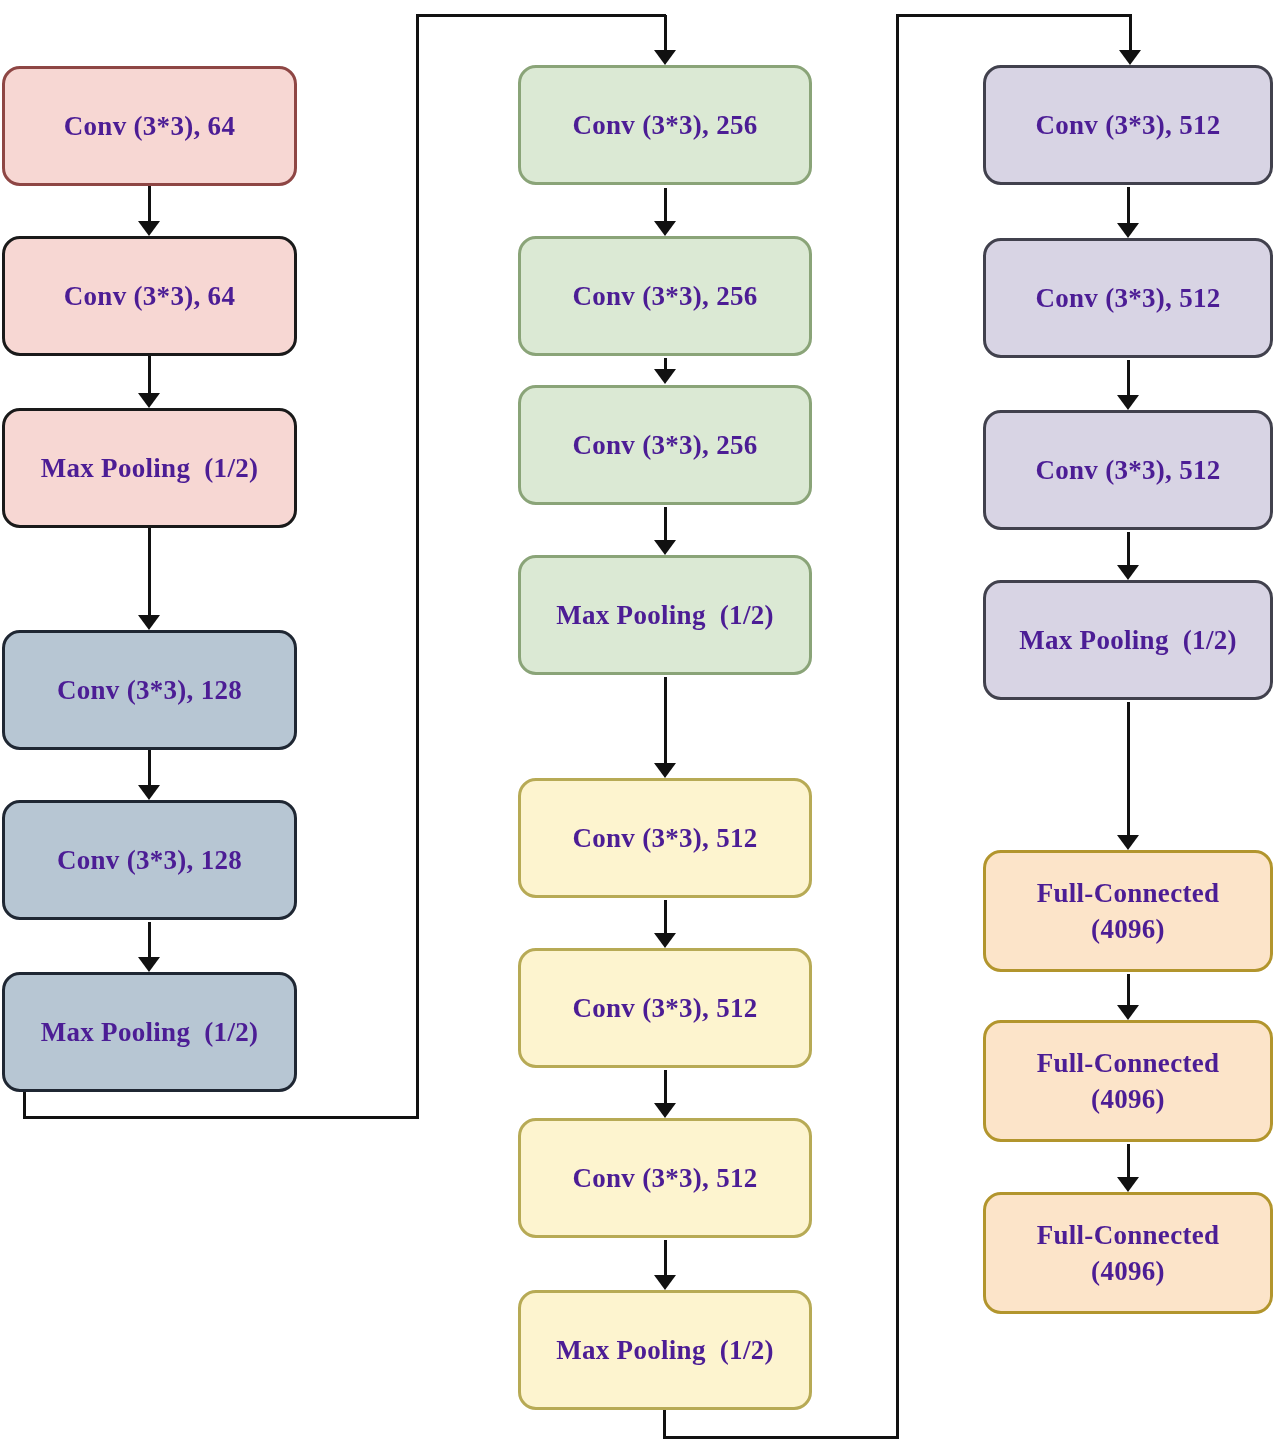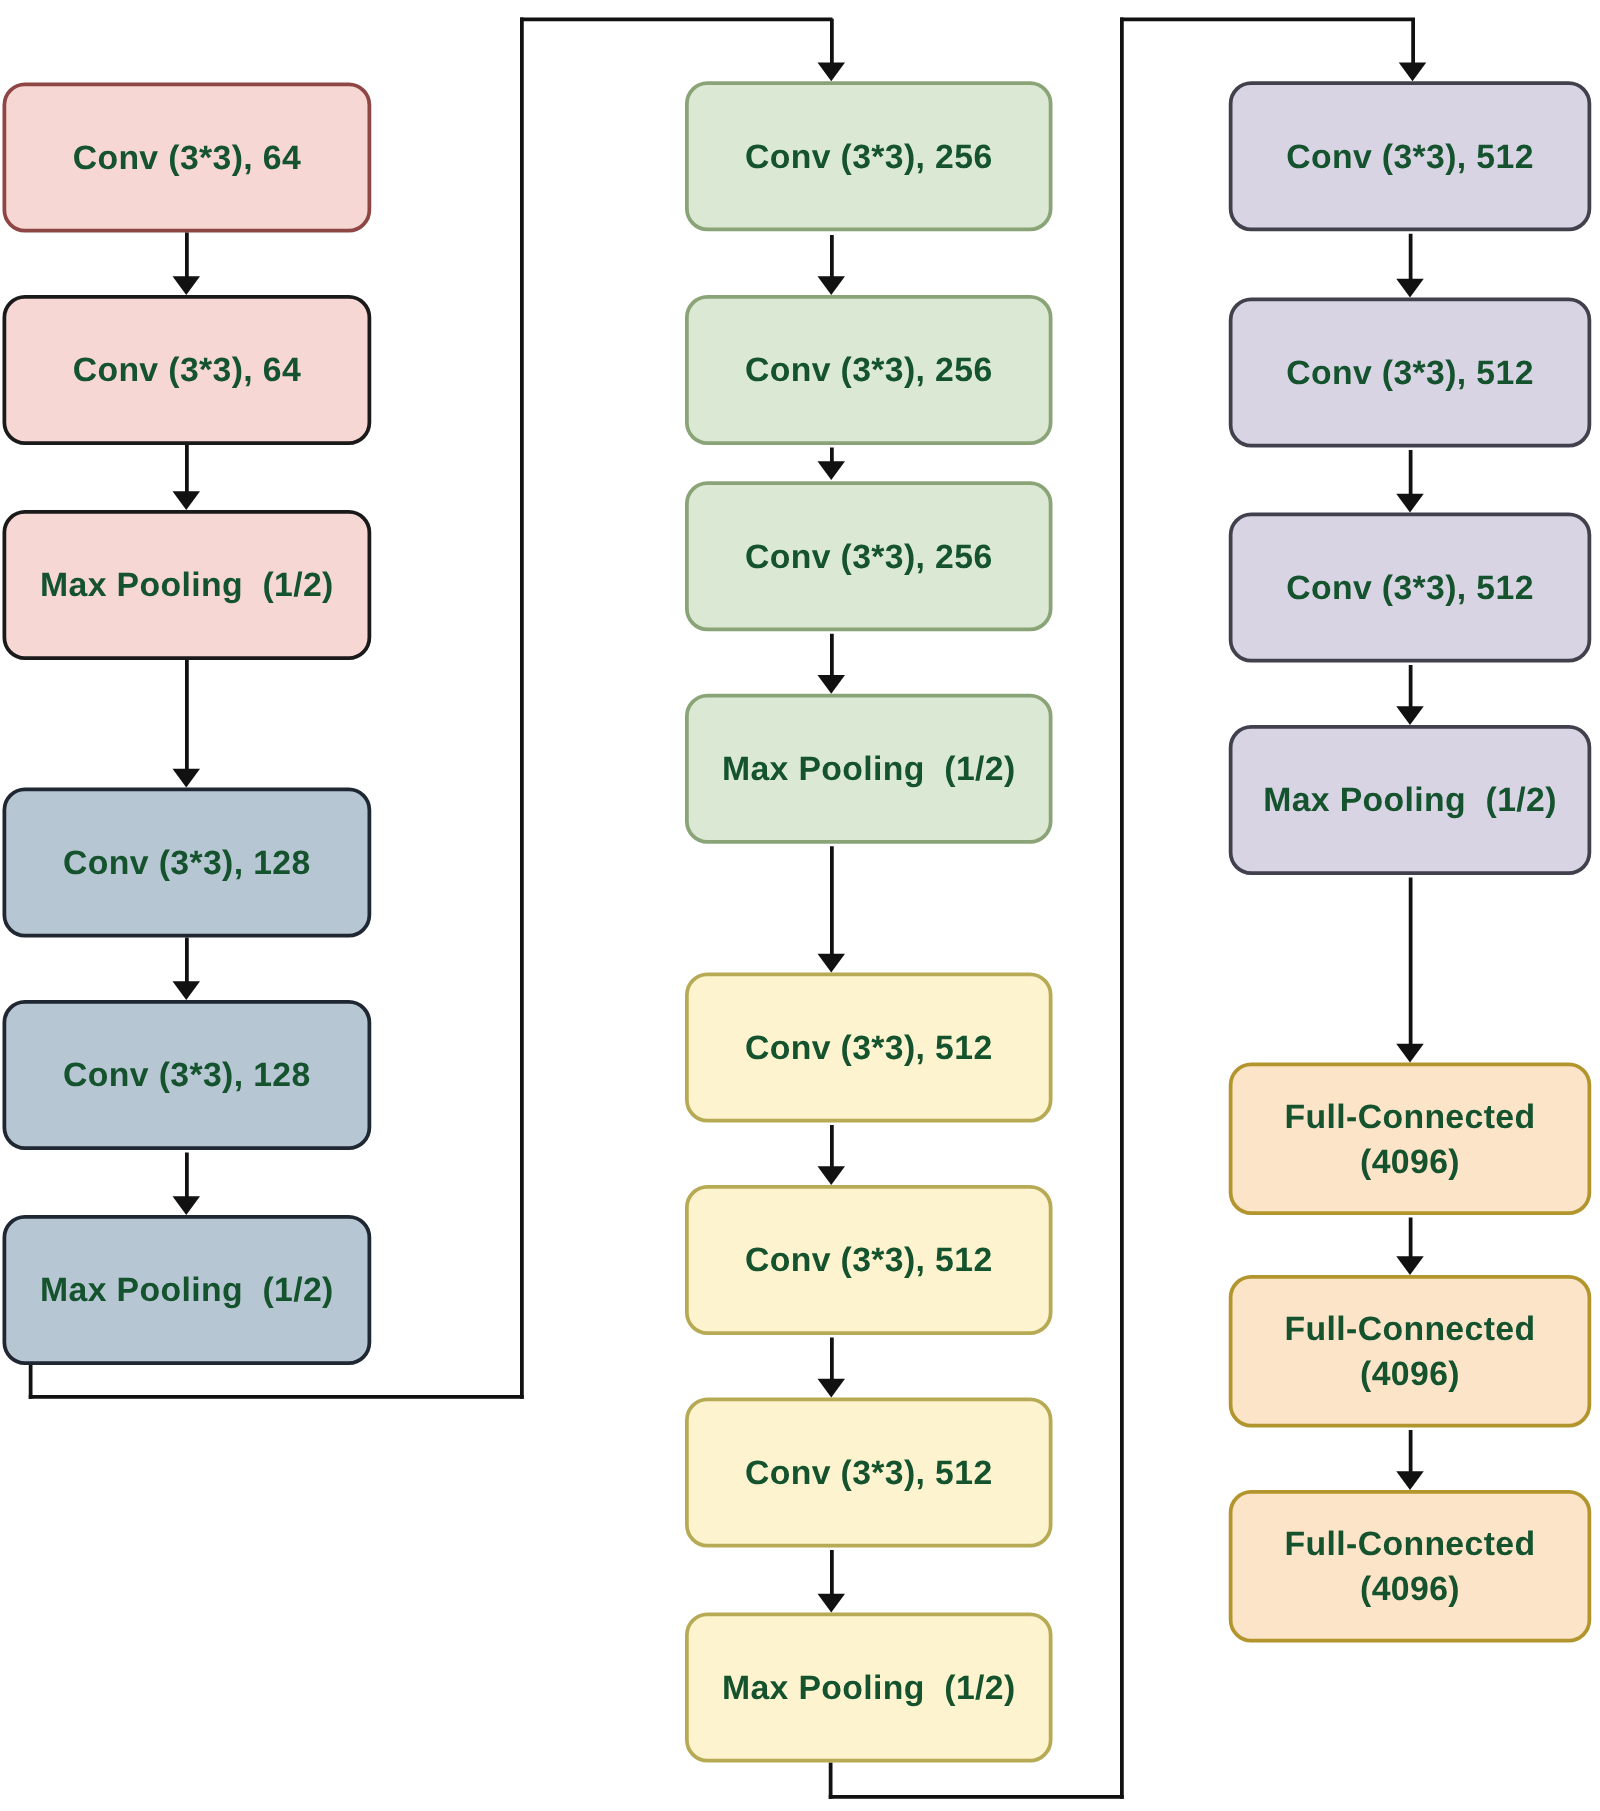--- a/index.html
+++ b/index.html
@@ -17,35 +17,36 @@
     border:3px solid #1a1a1a;
     border-radius:18px;
     display:flex;
     align-items:center;
     justify-content:center;
     text-align:center;
   }
   .box-label{
     font-size:27px;
     font-weight:700;
-    color:#14532d;
+    color:#4c1d95;
     letter-spacing:0.3px;
     line-height:1.35;
     white-space:pre-wrap;
+    font-family:Liberation Serif, serif;
   }
   
   .col1{left:2px;width:295px;height:120px;}
   #c1b1{top:66px;}
   #c1b2{top:236px;}
   #c1b3{top:408px;}
   #c1b4{top:630px;}
   #c1b5{top:800px;}
   #c1b6{top:972px;}
   
-  .col2{left:548px;width:294px;height:120px;}
+  .col2{left:518px;width:294px;height:120px;}
   #c2b1{top:65px;}
   #c2b2{top:236px;}
   #c2b3{top:385px;}
   #c2b4{top:555px;}
   #c2b5{top:778px;}
   #c2b6{top:948px;}
   #c2b7{top:1118px;}
   #c2b8{top:1290px;}
   
   .col3{left:983px;width:290px;height:120px;}

